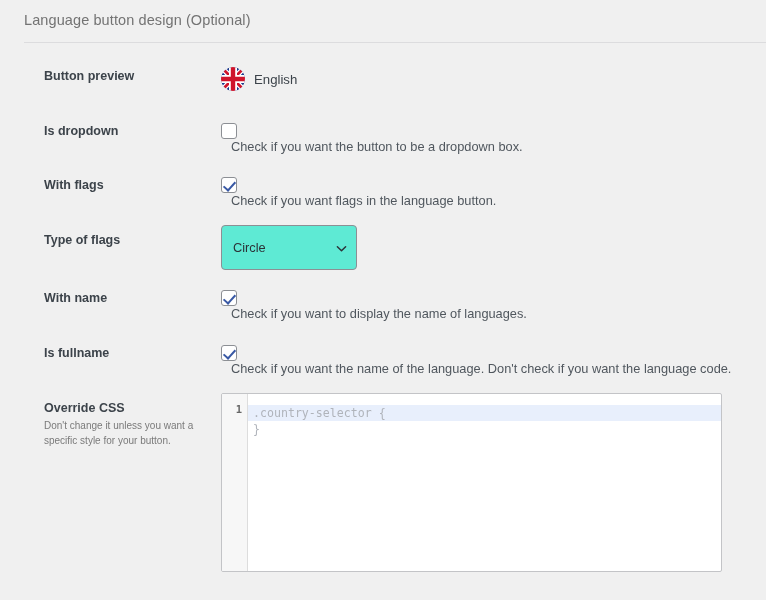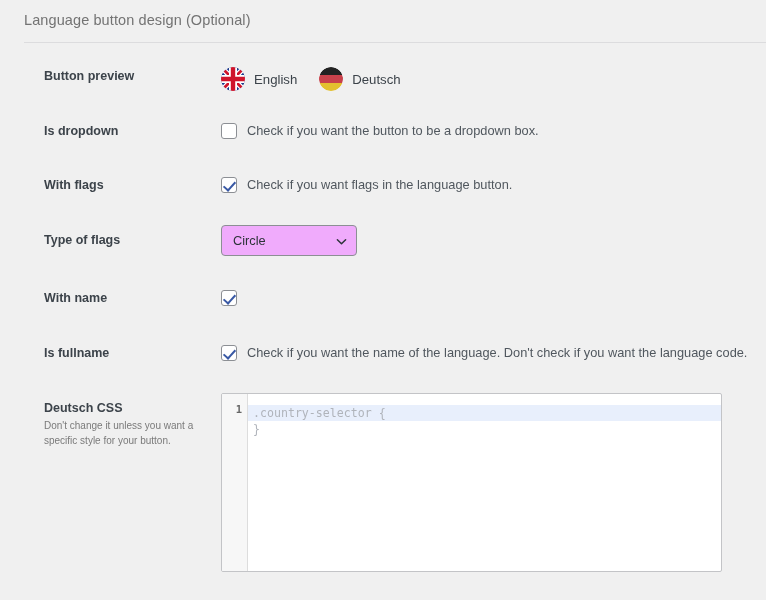--- a/index.html
+++ b/index.html
@@ -100,21 +100,22 @@
   .preview-name {
     font-size: 13.2px;
     color: #3c434a;
     margin-left: 9px;
     white-space: nowrap;
   }
 
   
   .cb-line {
     display: flex;
-    align-items: flex-end;
+    align-items: flex-start;
+    flex-direction: column;
   }
   .cb {
     width: 16px;
     height: 16px;
     box-sizing: border-box;
     border: 1px solid #8c8f94;
     border-radius: 3px;
     background: #fff;
     flex: 0 0 auto;
     position: relative;
@@ -137,23 +138,23 @@
     color: #50575e;
     margin-left: 10px;
     line-height: 1.25;
     white-space: nowrap;
   }
 
   
   .select {
     position: relative;
     width: 136px;
-    height: 31px;
+    height: 45px;
     box-sizing: border-box;
-    background: #f0abfc;
+    background: #5eead4;
     border: 1px solid #8c8f94;
     border-radius: 4px;
     box-shadow: 0 0 0 transparent;
     display: flex;
     align-items: center;
     cursor: pointer;
   }
   .select-value {
     font-size: 12.8px;
     color: #2c3338;
@@ -247,37 +248,20 @@
                 <path d="M0,0 L60,60 M60,0 L0,60" stroke="#fff" stroke-width="13"></path>
                 <path d="M0,0 L60,60 M60,0 L0,60" stroke="#cf142b" stroke-width="7"></path>
                 <path d="M30,0 L30,60 M0,30 L60,30" stroke="#fff" stroke-width="20"></path>
                 <path d="M30,0 L30,60 M0,30 L60,30" stroke="#cf142b" stroke-width="11"></path>
               </g>
             </svg>
           </span>
           <span class="preview-name">English</span>
         </div>
 
-        <div class="preview-item">
-          <span class="flag">
-            <svg width="24" height="24" viewBox="0 0 60 60">
-              <defs>
-                  <clipPath id="declip">
-                    <circle cx="30" cy="30" r="30"></circle>
-                  </clipPath>
-                </defs>
-              <g clip-path="url(#declip)">
-                <rect width="60" height="20" y="0" fill="#222222"></rect>
-                <rect width="60" height="20" y="20" fill="#c8414b"></rect>
-                <rect width="60" height="20" y="40" fill="#e3c02f"></rect>
-              </g>
-            </svg>
-          </span>
-          <span class="preview-name">Deutsch</span>
-        </div>
 
       </div>
     </div>
   </div>
 
   <div class="row" style="top:122px;">
     <div class="row-label">
       <span>Is dropdown</span>
     </div>
     <div class="row-field">
@@ -316,39 +300,40 @@
     </div>
   </div>
 
   <div class="row" style="top:289px;">
     <div class="row-label">
       <span>With name</span>
     </div>
     <div class="row-field">
       <label class="cb-line">
         <span class="cb checked"></span>
+        <span class="cb-text">Check if you want to display the name of languages.</span>
       </label>
     </div>
   </div>
 
   <div class="row" style="top:344px;">
     <div class="row-label">
       <span>Is fullname</span>
     </div>
     <div class="row-field">
       <label class="cb-line">
         <span class="cb checked"></span>
         <span class="cb-text">Check if you want the name of the language. Don't check if you want the language code.</span>
       </label>
     </div>
   </div>
 
   <div class="row" style="top:399px;">
     <div class="row-label">
-      <span>Deutsch CSS</span>
+      <span>Override CSS</span>
       <span class="row-desc">Don't change it unless you want a specific style for your button.</span>
     </div>
   </div>
 
   <div class="editor">
     <div class="editor-gutter">
       <span class="gutter-num">1</span>
     </div>
     <div class="editor-code">
       <div class="code-line active">.country-selector {</div>

